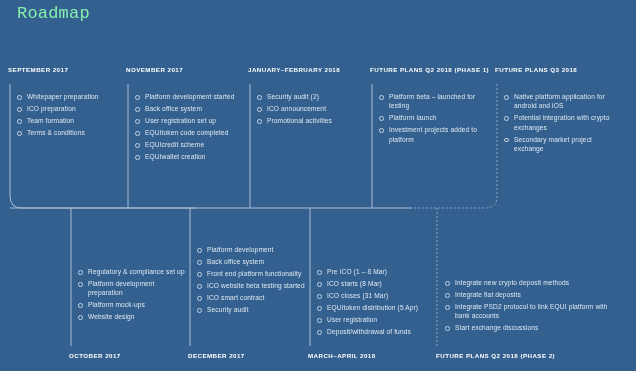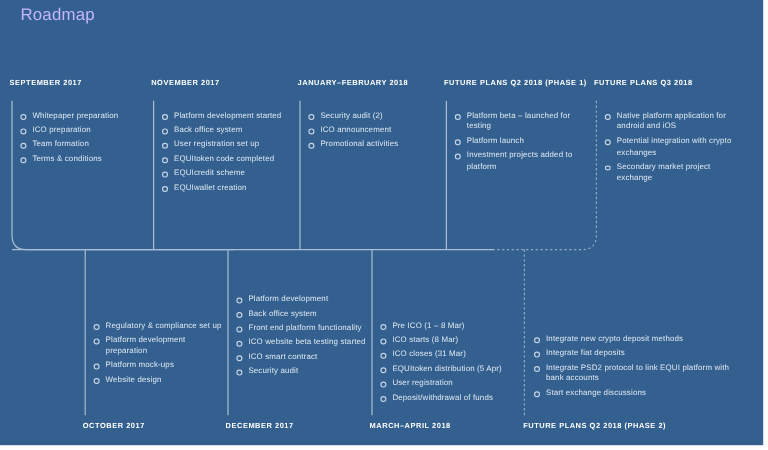--- a/index.html
+++ b/index.html
@@ -16,25 +16,26 @@
     width:636px;height:371px;
     background:#33608f;
     border-right:4px solid #ffffff;
     border-bottom:4px solid #ffffff;
     overflow:hidden;
   }
   
   .title{
     position:absolute;
     left:17px;top:4px;
-    font-size:14px;
+    font-size:17px;
     font-weight:400;
-    color:#c4b5fd;
+    color:#86efac;
     letter-spacing:0.2px;
     white-space:nowrap;
+    font-family:Liberation Mono, monospace;
   }
   
   #connectors{
     position:absolute;left:0;top:0;
     width:636px;height:371px;
     pointer-events:none;
   }
   
   .period-label{
     position:absolute;

